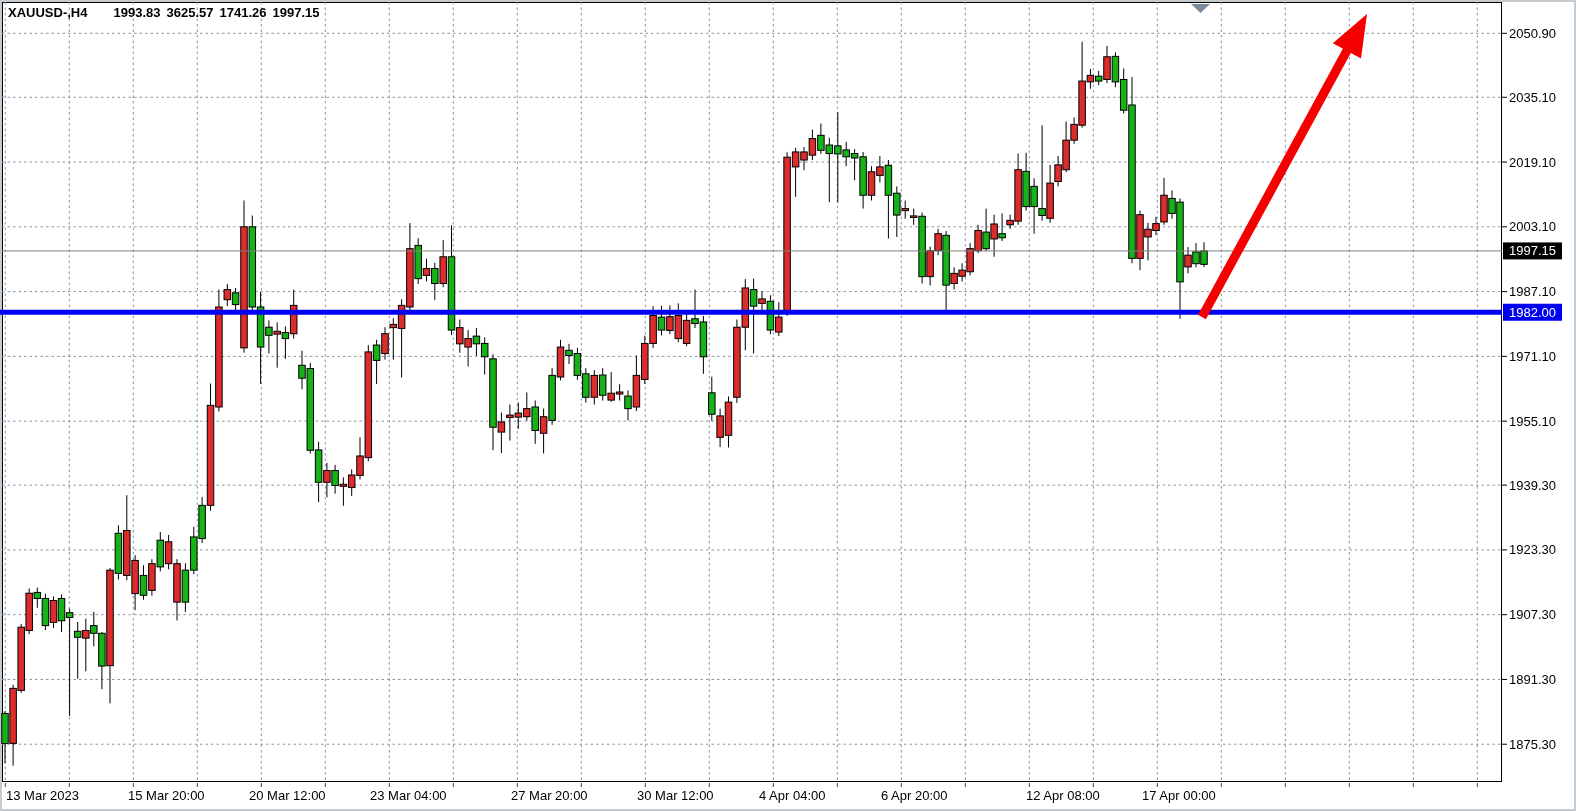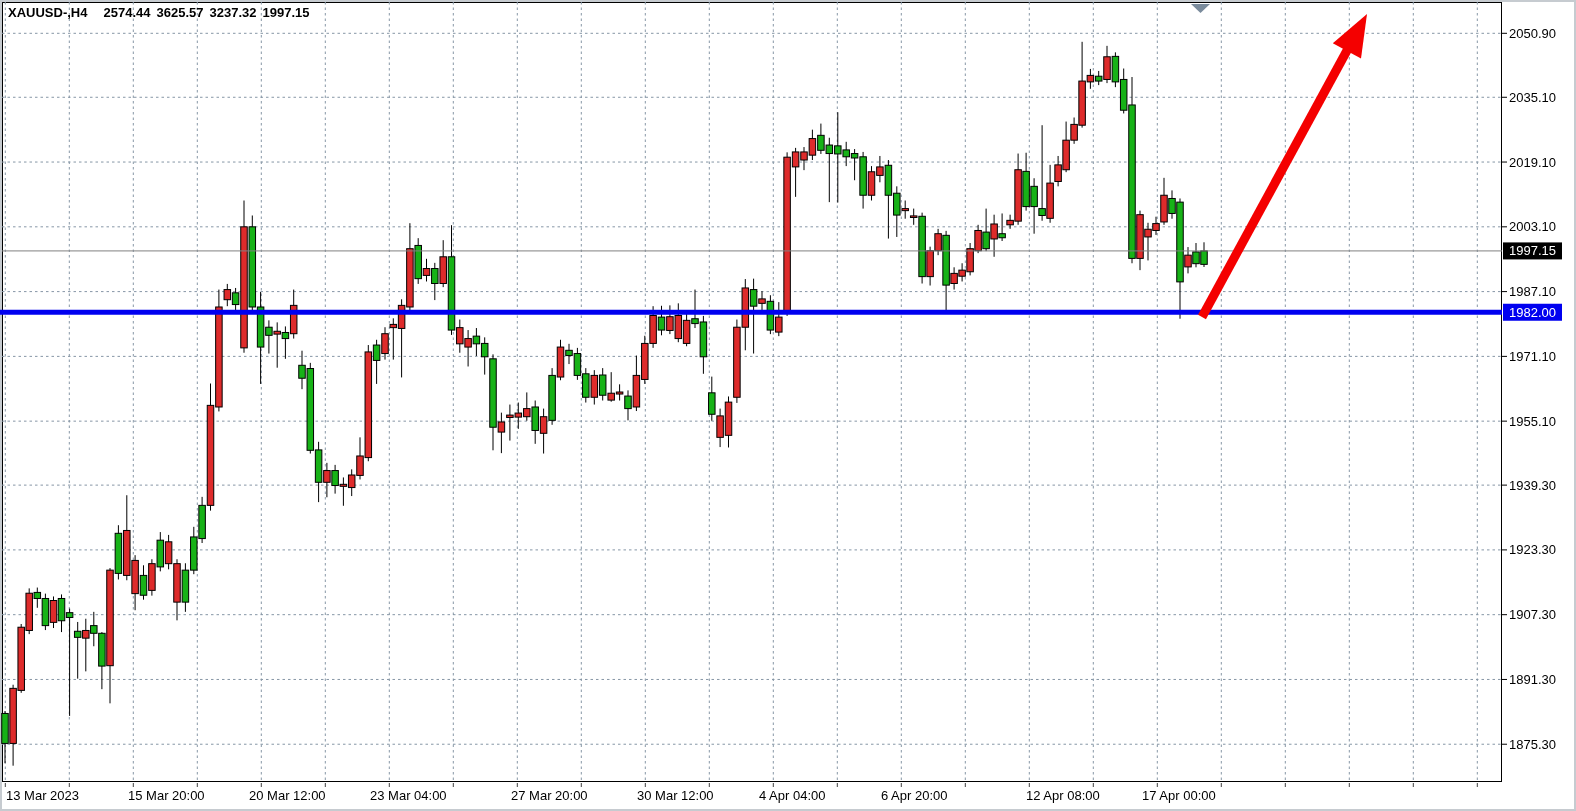--- a/index.html
+++ b/index.html
@@ -7,21 +7,21 @@
     position:relative;width:1576px;height:811px;background:#ffffff;
     font-family:"Liberation Sans",sans-serif;overflow:hidden;
     outline:1px solid #9aa0a6;box-shadow:inset 0 0 0 2px #c6cbd0;
   }
   svg{position:absolute;left:0;top:0;display:block;}
   .ohlc{
     position:absolute;left:8px;top:5px;font-size:13px;font-weight:700;color:#000;
     letter-spacing:0px;white-space:nowrap;z-index:5;background:transparent;
   }
   .ohlc span{margin-right:6px;}
-  .ohlc .sym{margin-right:16px;}
+  .ohlc .sym{margin-right:26px;}
   text{font-family:"Liberation Sans",sans-serif;}
 </style>
 </head>
 <body>
 
 <div class="win">
   <svg id="chart" width="1576" height="811" viewBox="0 0 1576 811">
     <g id="g-frame">
         <rect x="2.5" y="2.5" width="1499" height="779" fill="#ffffff" stroke="#000000" stroke-width="1"></rect>
       </g>
@@ -718,15 +718,15 @@
         <text x="1142" y="800" font-size="13" fill="#000000">17 Apr 00:00</text>
       </g>
     <g id="g-annot">
         <line x1="1202" y1="317" x2="1350" y2="45" stroke="#f40000" stroke-width="9"></line>
         <polygon points="1367,14 1361,58.5 1332.8,43.2" fill="#f40000"></polygon>
         <polygon points="1191,4 1210,4 1200.5,13" fill="#7a8b9c"></polygon>
       </g>
   </svg>
 
   <div class="ohlc">
-    <span class="sym">XAUUSD-,H4</span><span>2574.44</span><span>3625.57</span><span>3237.32</span><span>1997.15</span>
+    <span class="sym">XAUUSD-,H4</span><span>1993.83</span><span>3625.57</span><span>1741.26</span><span>1997.15</span>
   </div>
 </div>
 
 </body></html>

